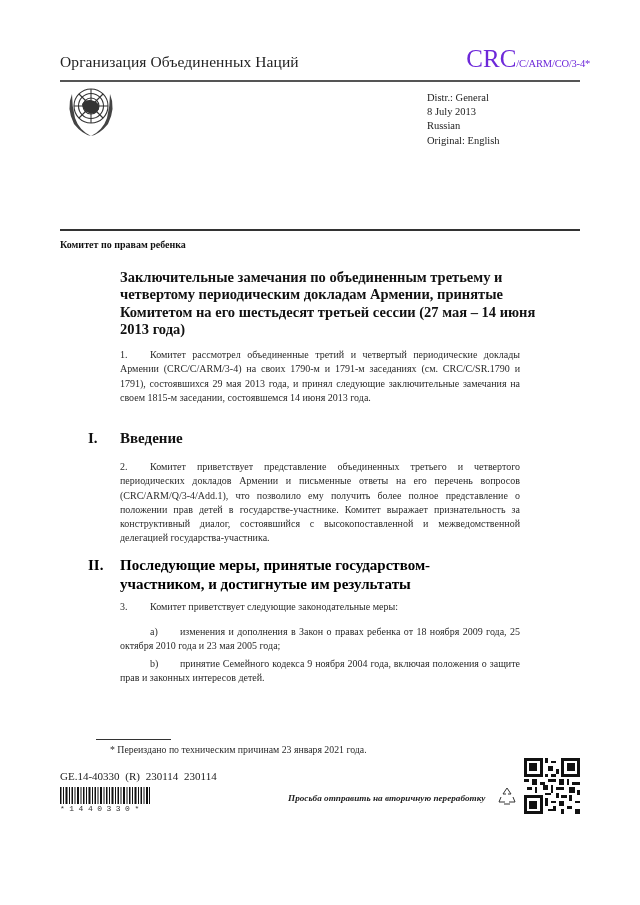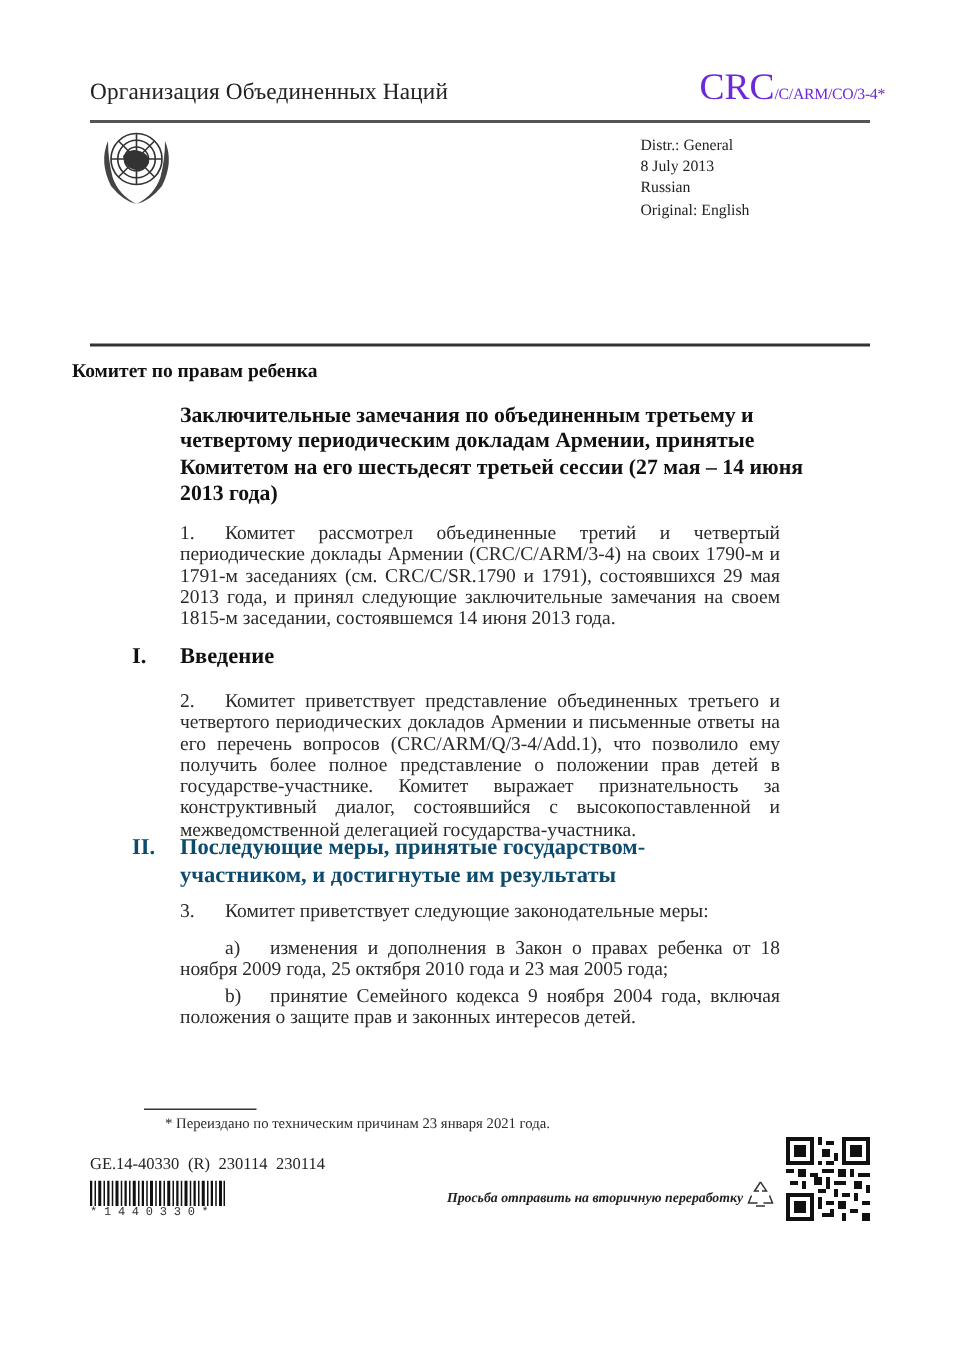--- a/index.html
+++ b/index.html
@@ -7,42 +7,42 @@
          font-family:"Liberation Serif", "DejaVu Serif", serif; }
   .abs { position:absolute; }
   .org { left:60px; top:53px; font-size:15.5px; color:#222; letter-spacing:0.1px; }
   .symbol { right:50px; top:45px; font-size:25px; color:#6d28d9; white-space:nowrap; }
   .symbol .sub { font-size:10.5px; letter-spacing:-0.2px; }
   .rule1 { left:60px; top:80px; width:520px; height:1.5px; background:#555; }
   .logo { left:64px; top:80px; width:54px; height:58px; }
   .conv { left:126px; top:85px; font-size:20px; font-weight:bold; line-height:23px; color:#111; }
   .distr { left:427px; top:91px; font-size:10.5px; line-height:14.2px; color:#222; }
   .rule2 { left:60px; top:229px; width:520px; height:2px; background:#333; }
-  .committee { left:48px; top:239px; font-size:13px; font-weight:bold; color:#111; }
+  .committee { left:60px; top:239px; font-size:10px; font-weight:bold; color:#111; }
   .title { left:120px; top:269px; width:440px; font-size:14.5px; font-weight:bold; line-height:17.3px; color:#111; }
-  .para { font-size:13px; line-height:14.3px; color:#2a2a2a; text-align:justify; text-align-last:left; }
+  .para { font-size:10px; line-height:14.3px; color:#2a2a2a; text-align:justify; text-align-last:left; }
   .p1 { left:120px; top:348px; width:400px; }
   .num { display:inline-block; width:30px; }
   .h1 { left:88px; top:430px; font-size:15px; font-weight:bold; color:#111; }
   .h1 .roman { display:inline-block; width:32px; }
   .p2 { left:120px; top:460px; width:400px; }
-  .h2 { left:88px; top:556px; font-size:15px; font-weight:bold; line-height:18.5px; color:#0c4a6e; }
+  .h2 { left:88px; top:556px; font-size:15px; font-weight:bold; line-height:18.5px; color:#000000; }
   .h2 .roman { display:inline-block; width:32px; vertical-align:top; }
   .h2 .txt { display:inline-block; width:360px; }
   .p3 { left:120px; top:600px; width:400px; }
   .sub-item { left:120px; width:400px; }
   .sa { top:625px; } .sb { top:657px; }
   .indent { display:inline-block; width:30px; }
   .letter { display:inline-block; width:30px; }
   .frule { left:96px; top:739px; width:75px; height:1px; background:#333; }
   .footnote { left:110px; top:744px; font-size:9.8px; color:#2a2a2a; }
   .ge { left:60px; top:770px; font-size:11px; color:#222; word-spacing:3px; }
   .barcode { left:60px; top:787px; width:90px; height:17px; }
   .bcnum { left:60px; top:804px; font-size:8px; color:#333; letter-spacing:4.5px; font-family:"Liberation Mono", monospace; }
-  .recycle-text { left:298px; top:793px; font-size:9.2px; font-weight:bold; font-style:italic; color:#222; }
+  .recycle-text { left:288px; top:793px; font-size:9.2px; font-weight:bold; font-style:italic; color:#222; }
   .recycle-icon { left:498px; top:786px; width:18px; height:20px; }
   .qr { left:524px; top:758px; width:56px; height:56px; }
 </style>
 </head>
 <body>
 
 <div class="abs org">Организация Объединенных Наций</div>
 <div class="abs symbol"><span>CRC</span><span class="sub">/C/ARM/CO/3-4*</span></div>
 <div class="abs rule1"></div>
 

